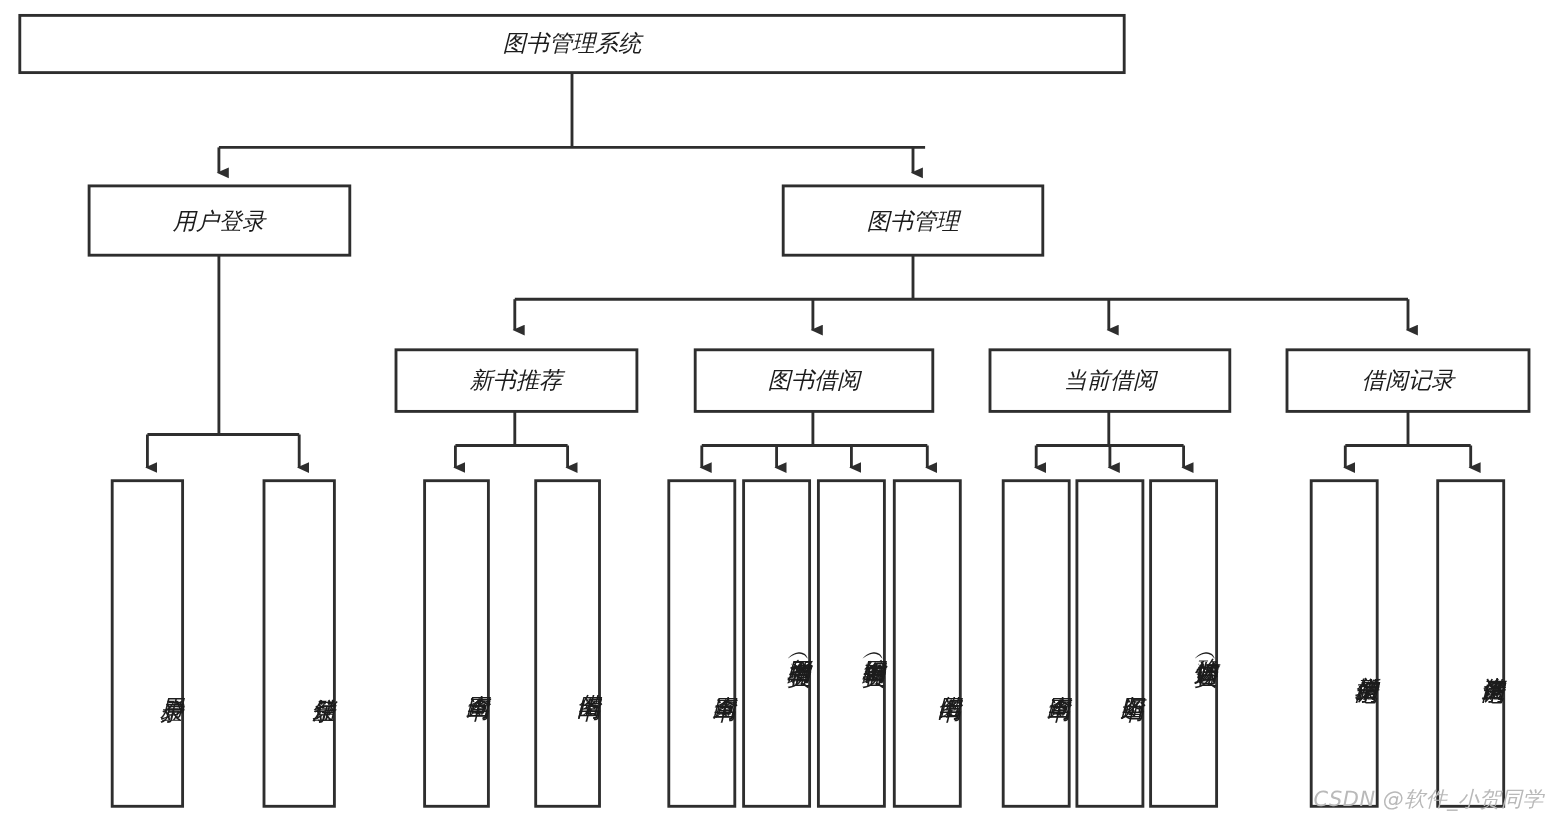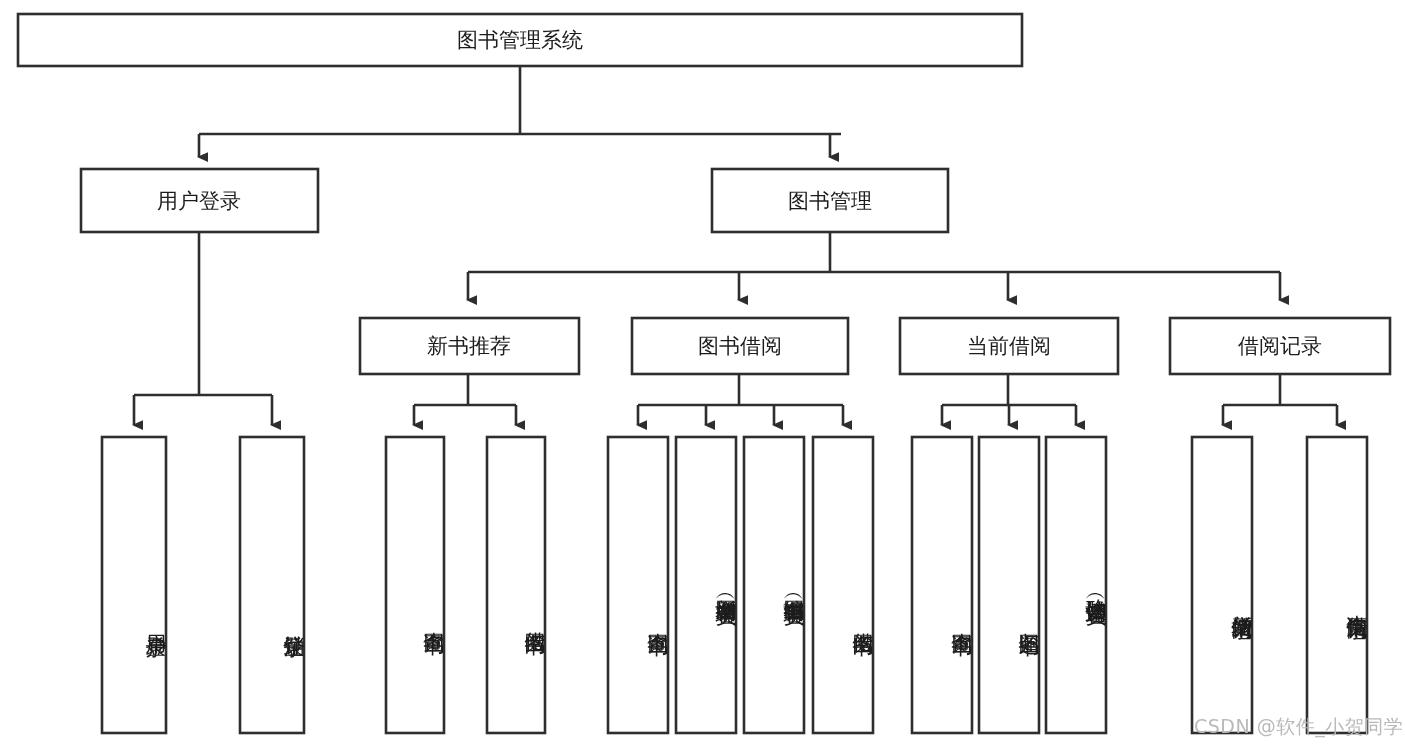--- a/index.html
+++ b/index.html
@@ -11,20 +11,21 @@
     width: 1405px;
     height: 747px;
     font-family: "DejaVu Sans", "Liberation Sans", sans-serif;
     overflow: hidden;
   }
   #diagram-root {
     position: relative;
     width: 1405px;
     height: 548px;
     background: #ffffff;
+    font-style: italic;
   }
   svg#diagram-svg {
     position: absolute;
     left: 0;
     top: 0;
     width: 1405px;
     height: 747px;
   }
   .node-box {
     fill: #ffffff;

